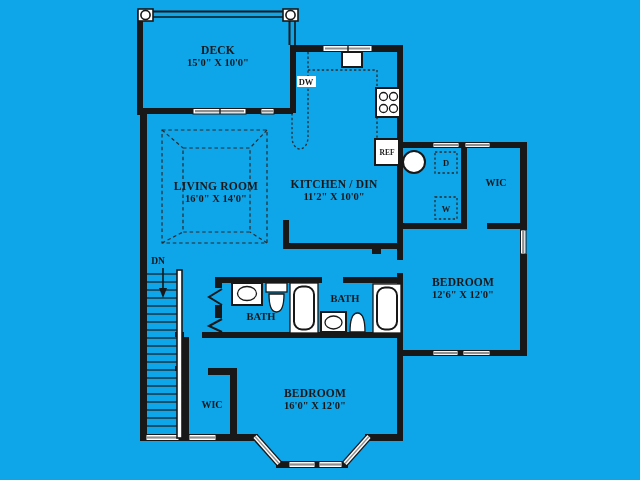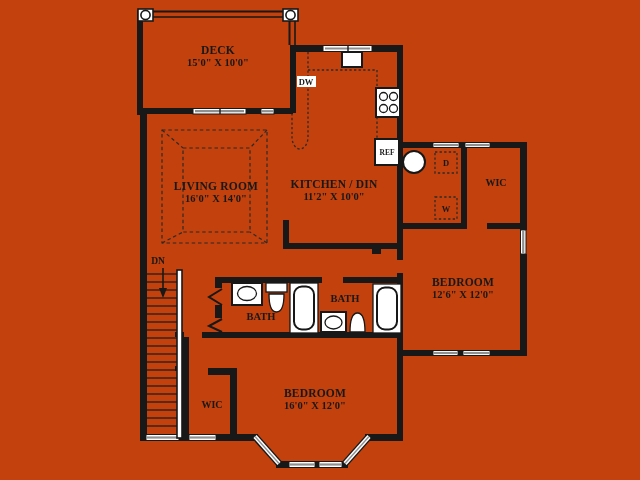--- a/index.html
+++ b/index.html
@@ -1,16 +1,16 @@
 <!DOCTYPE html>
 <html><head>
 <meta charset="utf-8">
 <style>
   html,body{margin:0;padding:0;background:#ffffff;}
-  .plan-wrap{position:relative;width:640px;height:480px;background:#c2410c;overflow:hidden;}
+  .plan-wrap{position:relative;width:640px;height:480px;background:#0ea5e9;overflow:hidden;}
   svg{position:absolute;left:0;top:0;}
   .wall{fill:#181818;stroke:none;}
   .rail{fill:#ffffff;stroke:#181818;stroke-width:1.6;}
   .fix{fill:#ffffff;stroke:#181818;stroke-width:2;}
   .fix-thin{fill:#ffffff;stroke:#181818;stroke-width:1.3;}
   .dash{fill:none;stroke:#2b2b2b;stroke-width:1.2;stroke-dasharray:3.5 2.8;}
   .dash2{fill:none;stroke:#2b2b2b;stroke-width:1.3;stroke-dasharray:2.3 2.3;}
   .win{fill:#ffffff;stroke:#181818;stroke-width:1;}
   .winline{stroke:#8f8f8f;stroke-width:2.2;}
   .door{fill:none;stroke:#181818;stroke-width:2;}

